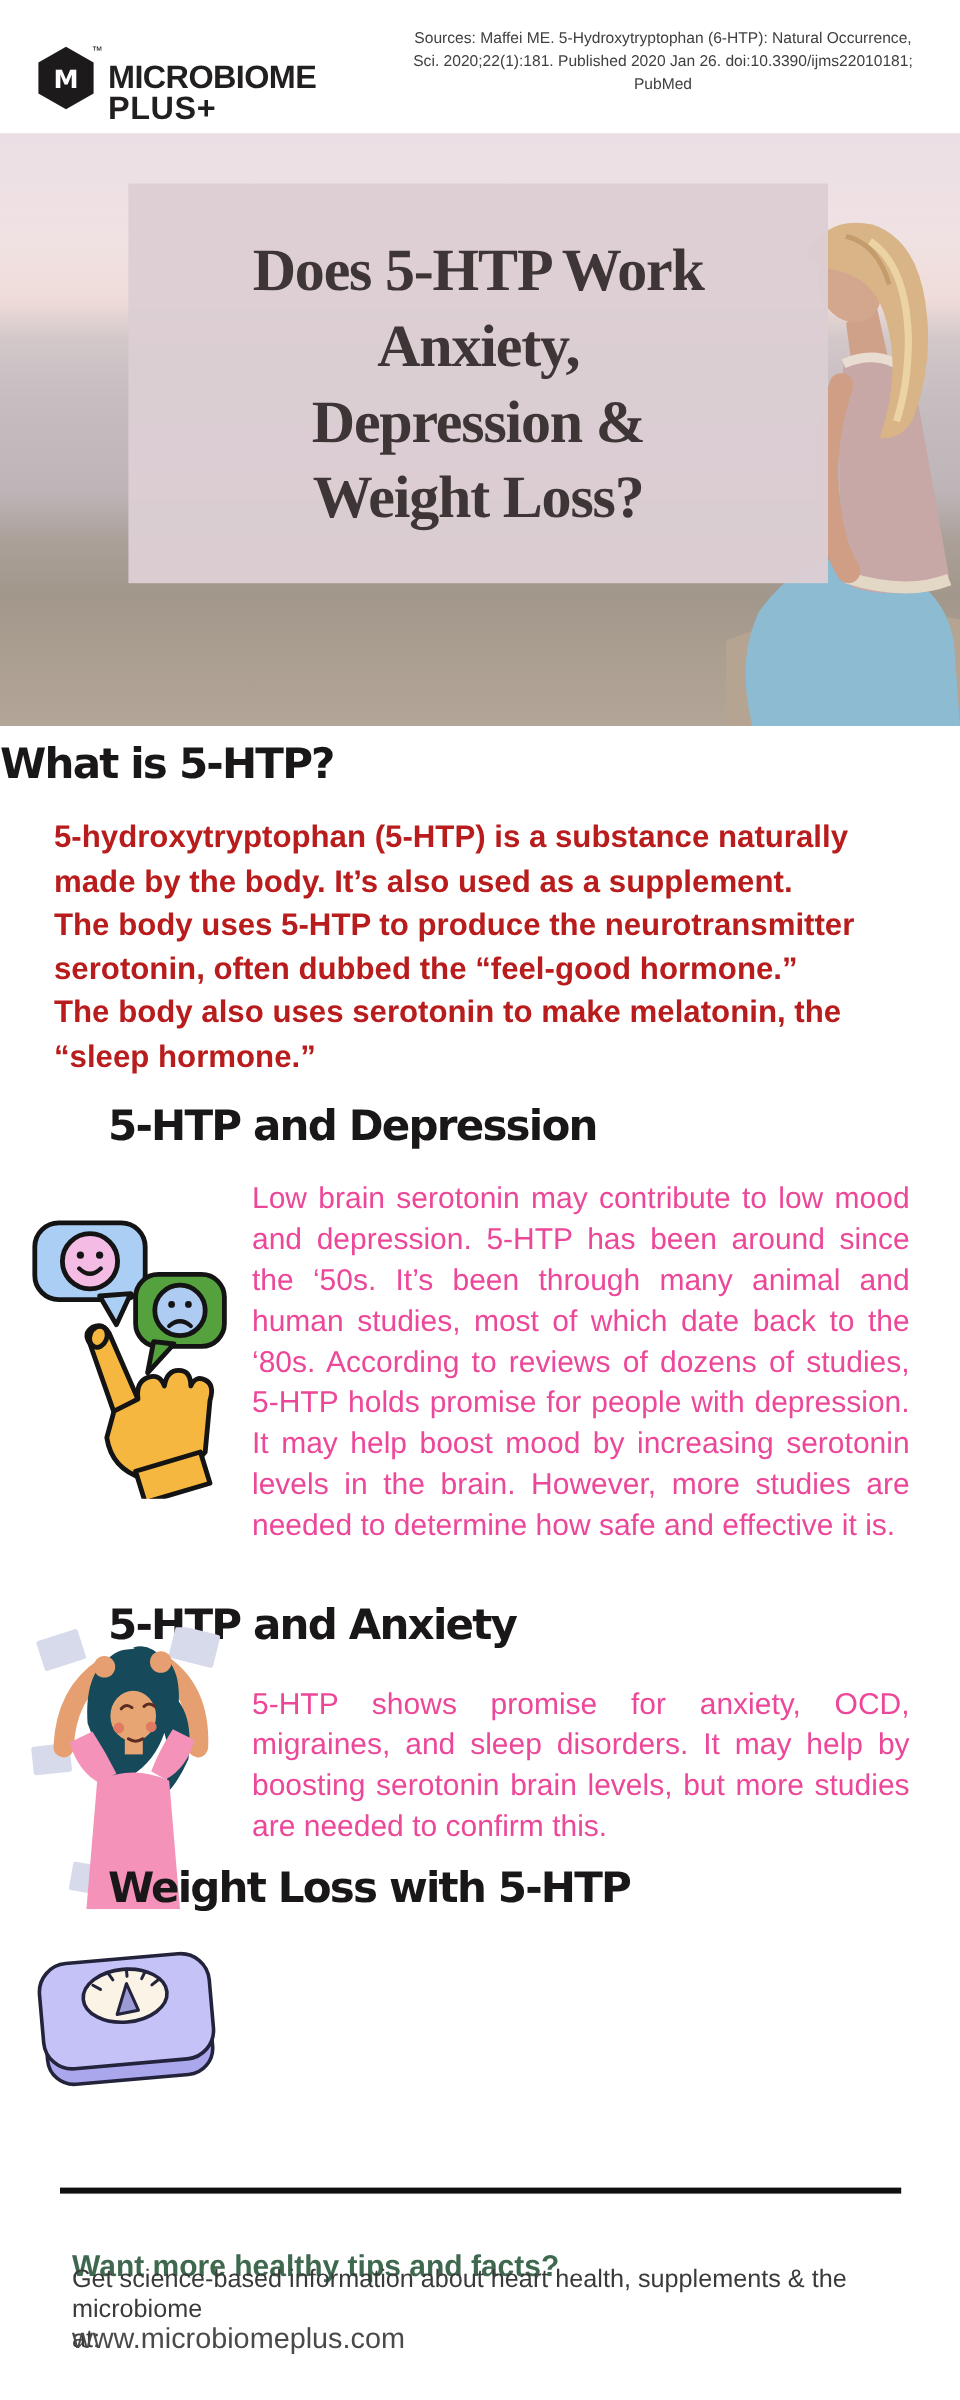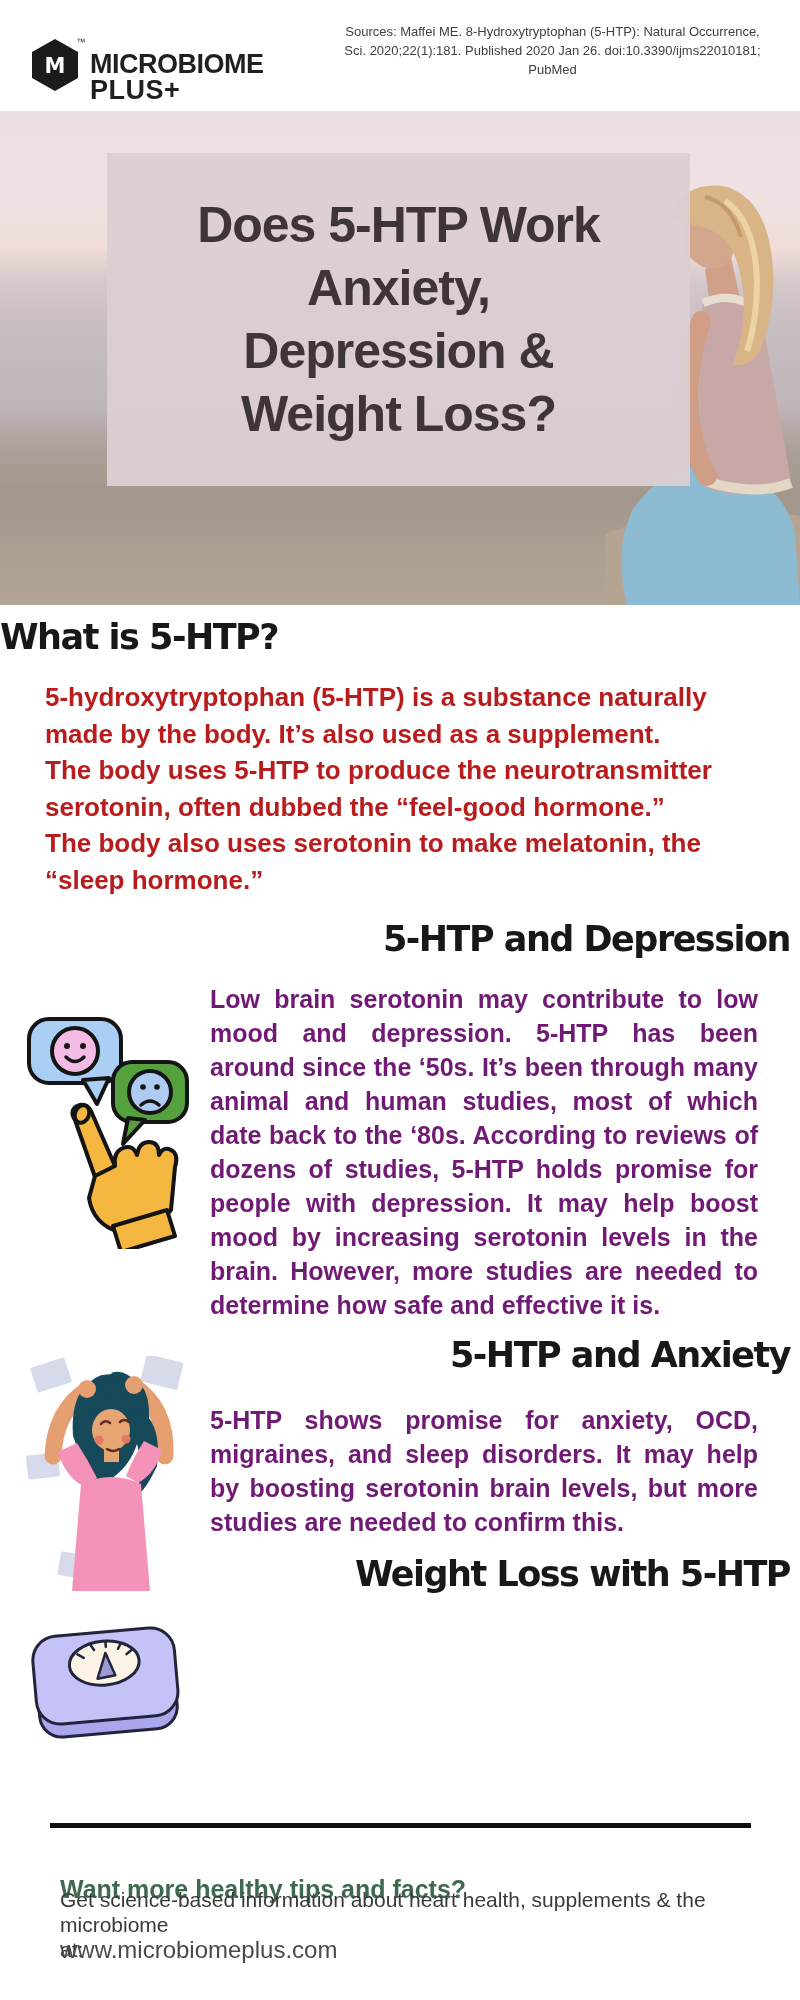--- a/index.html
+++ b/index.html
@@ -16,34 +16,34 @@
            font-size:13px;line-height:19px;color:#3f3f3f;}
 
   
   .hero{position:absolute;left:0;top:111px;width:800px;height:494px;overflow:hidden;
     background:linear-gradient(180deg,#ebdfe5 0%,#f0e2e3 18%,#efdcd8 28%,#d2c7c9 35%,
                #c6bdc1 45%,#beb5b9 60%,#aaa098 69%,#a2978b 78%,#aca092 90%,#b3a597 100%);}
   .hero-woman{position:absolute;right:0;top:40px;}
   .hero-box{position:absolute;left:107px;top:42px;width:583px;height:333px;
             background:rgba(220,206,211,0.96);z-index:2;display:flex;flex-direction:column;
             justify-content:center;text-align:center;}
-  .hero-title{font-family:Liberation Sans, sans-serif;font-weight:bold;font-size:50px;
+  .hero-title{font-family:Liberation Serif, serif;font-weight:bold;font-size:50px;
               line-height:63px;color:#3e3536;letter-spacing:-1px;}
 
   
   .h-center{position:absolute;left:0;width:748px;text-align:left;}
-  .h-offset{position:absolute;left:90px;width:700px;text-align:right;}
+  .h-offset{position:absolute;left:90px;width:700px;text-align:left;}
   .sec-heading{font-family:"DejaVu Sans",sans-serif;font-weight:bold;font-size:35px;
                letter-spacing:-1.5px;color:#191717;}
 
   
   .lead{position:absolute;left:45px;top:679px;width:722px;font-weight:bold;
         font-size:26px;line-height:36.5px;color:#b91c1c;white-space:pre-line;}
   .para{position:absolute;left:210px;width:548px;font-size:25px;line-height:34px;
-        color:#701a75;text-align:justify;font-weight:bold;}
+        color:#ec4899;text-align:justify;}
 
   
   .icon-abs{position:absolute;}
 
   
   .divider{position:absolute;left:50px;top:1823px;width:701px;height:5px;background:#101010;}
   .foot-head{position:absolute;left:60px;top:1853px;font-weight:800;font-size:25px;color:#3e694e;margin-top:22px;}
   .foot-note{position:absolute;left:60px;top:1887px;width:690px;font-size:21px;
              line-height:25px;color:#3a3a3a;}
   .foot-site{position:absolute;left:60px;top:1936px;font-size:24px;color:#4a4a4a;}
@@ -59,21 +59,21 @@
       <text x="27" y="37" text-anchor="middle" font-family="DejaVu Sans,sans-serif" font-size="21" font-weight="bold" fill="#ffffff">M</text>
       <text x="53" y="9" text-anchor="middle" font-size="9" fill="#1d1a1b">™</text>
     </svg>
     <div class="brand">
       <div class="l1">MICROBIOME</div>
       <div class="l2">PLUS+</div>
     </div>
   </div>
 
   <div class="sources">
-    <div>Sources: Maffei ME. 8-Hydroxytryptophan (5-HTP): Natural Occurrence,</div>
+    <div>Sources: Maffei ME. 5-Hydroxytryptophan (6-HTP): Natural Occurrence,</div>
     <div>Sci. 2020;22(1):181. Published 2020 Jan 26. doi:10.3390/ijms22010181;</div>
     <div>PubMed</div>
   </div>
 
   <div class="hero">
     <svg class="hero-woman" width="195" height="454" viewBox="0 0 195 454">
       <ellipse cx="130" cy="430" rx="175" ry="70" fill="#b5a492"></ellipse>
       <path d="M28 358 Q70 300 125 318 Q182 334 190 385 L195 454 L22 454 Q8 398 28 358 Z" fill="#8cbbd2"></path>
       <path d="M100 118 L126 106 L136 152 L106 162 Z" fill="#d0a189"></path>
       <ellipse cx="103" cy="88" rx="25" ry="31" transform="rotate(-28 103 88)" fill="#d3a68e"></ellipse>

